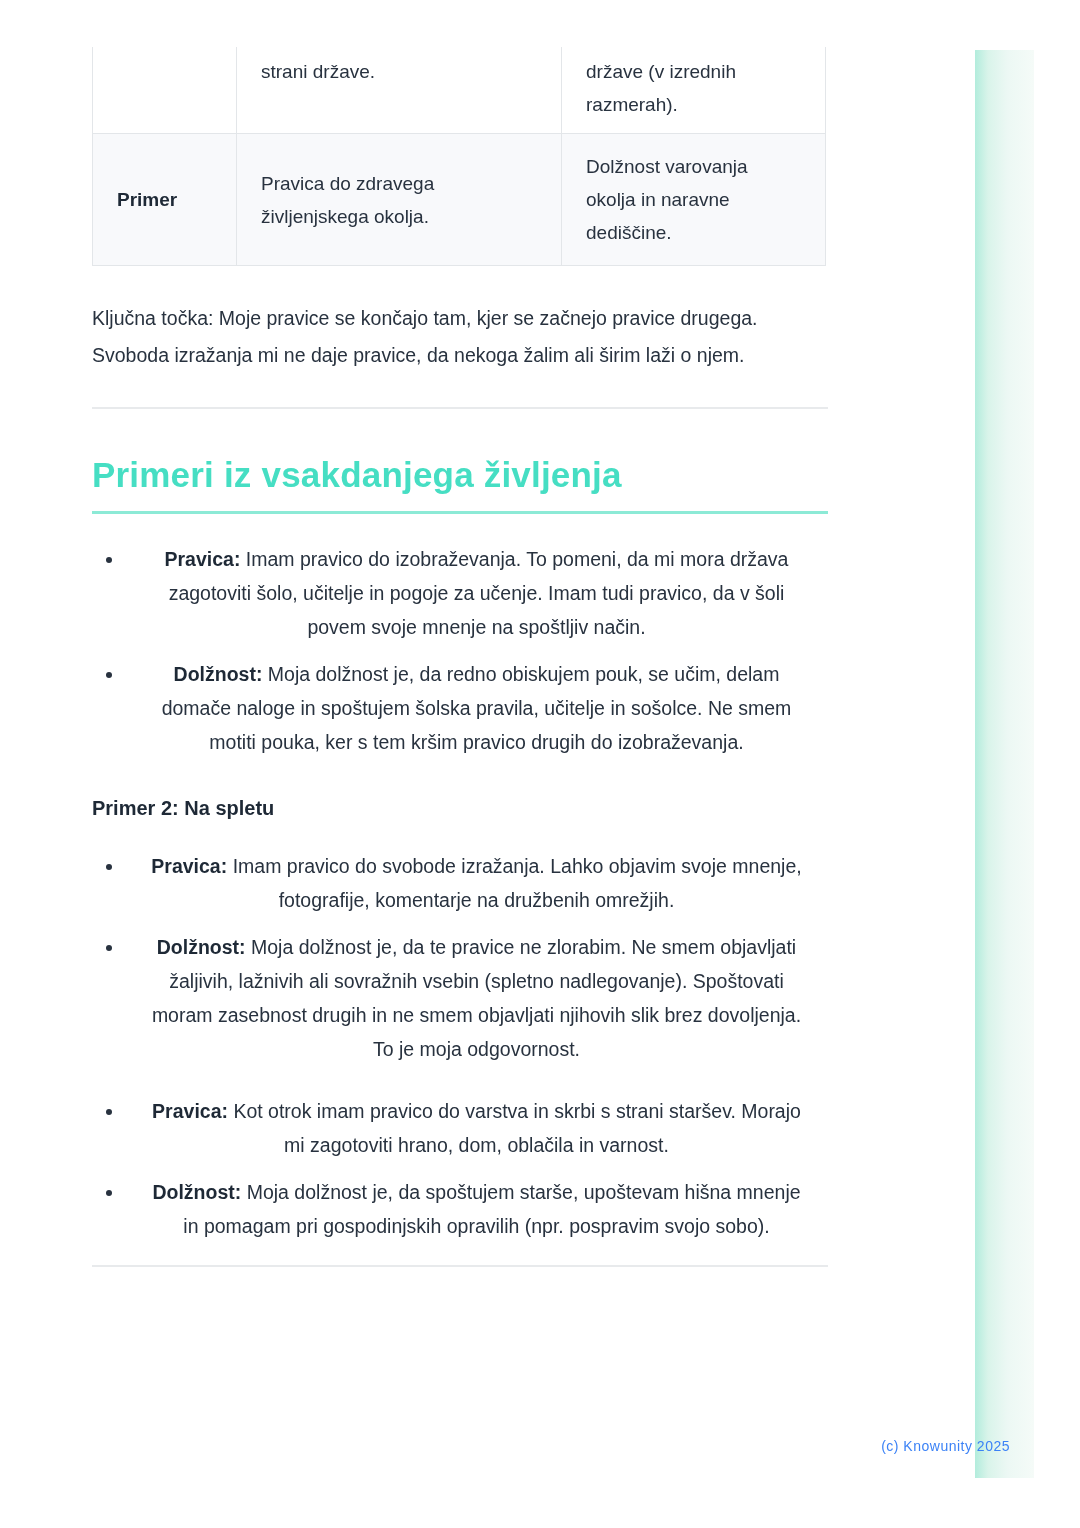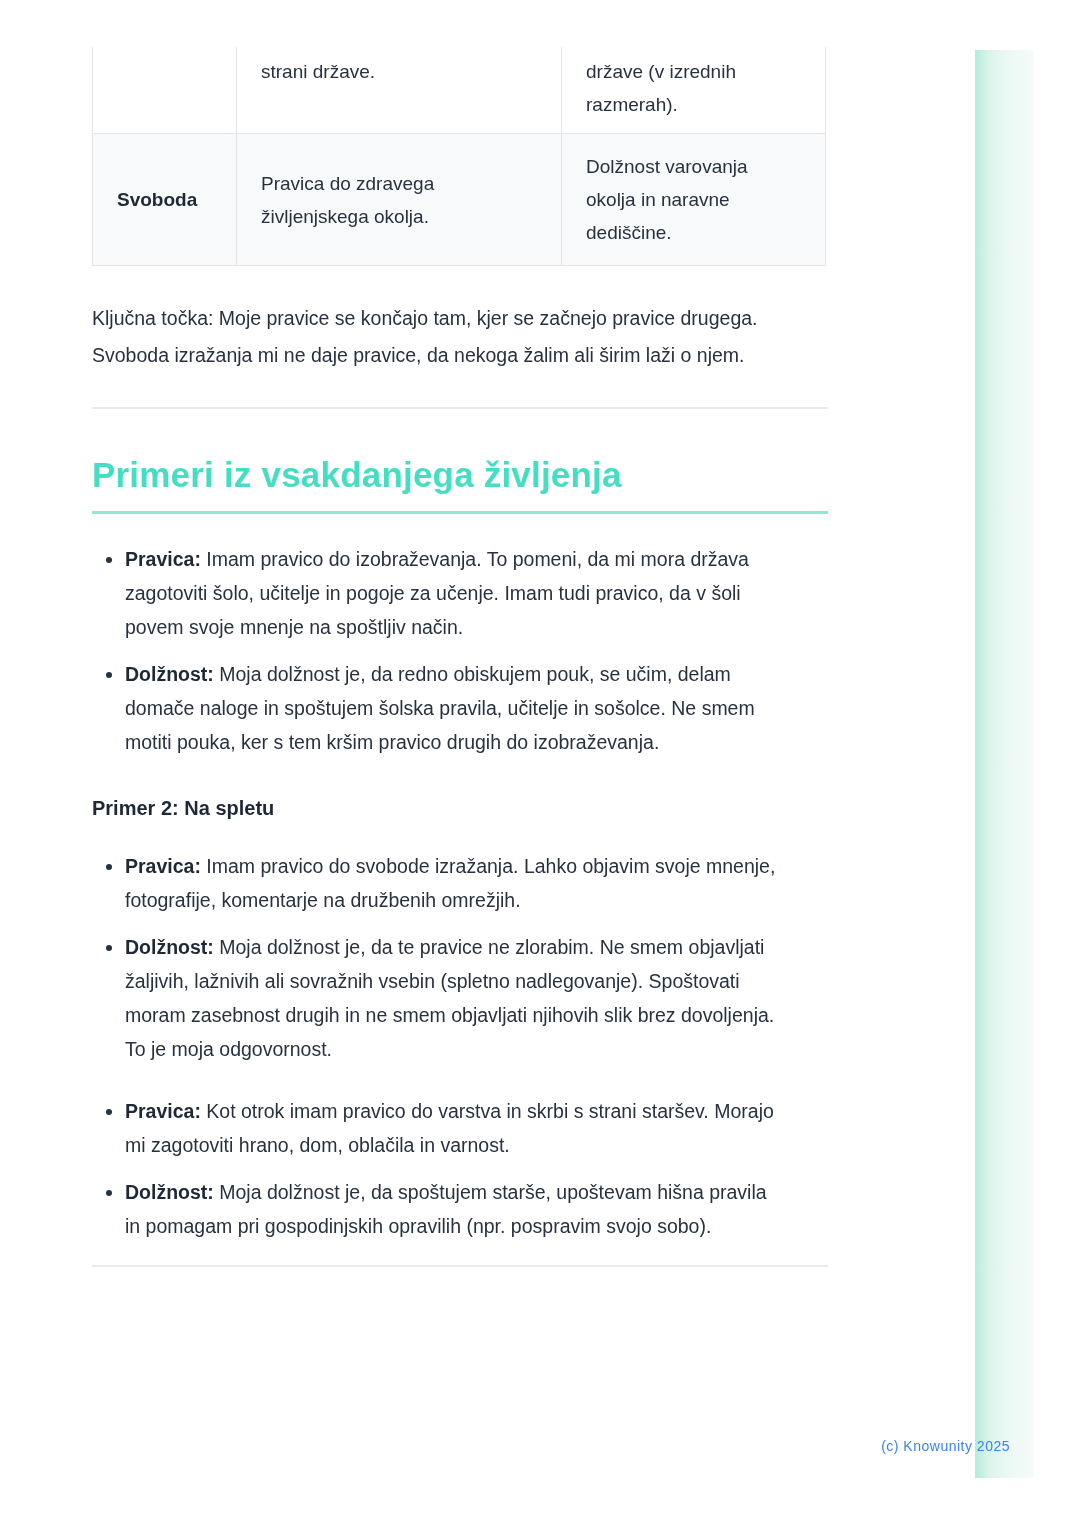--- a/index.html
+++ b/index.html
@@ -26,21 +26,21 @@
 
   h1.section-title { margin:44px 0 0 0; font-size:35px; line-height:44px; font-weight:bold;
     color:#46dec3; letter-spacing:0.2px; }
   .title-underline { height:3px; background:#8cead6; margin-top:14px; width:736px; }
 
   p.intro { margin:30px 0 0 0; font-size:19.5px; line-height:34px; white-space:pre; color:#28323f; }
 
   h3.example-heading { margin:20px 0 0 0; padding-top:16px; font-size:20px; line-height:26px;
     font-weight:bold; color:#1e2936; }
 
-  ul.example-list { margin:28px 0 0 0; padding:0 0 0 33px; list-style:disc outside; }
+  ul.example-list { margin:28px 0 0 0; padding:0 0 0 33px; list-style:disc outside;text-align:center; }
   ul.example-list li { margin:0 0 13px 0; font-size:19.5px; line-height:34px; color:#28323f; }
   ul.example-list li:last-child { margin-bottom:0; }
   .li-label { font-weight:bold; color:#1e2936; }
   .li-text { white-space:pre; }
 
   .bottom-divider { margin-top:22px; }
 
   .footer-copy { position:absolute; top:1438px; right:70px; font-size:14px; letter-spacing:0.5px;
     color:#3b82f6; }
 </style>
@@ -60,21 +60,21 @@
           <col style="width:264px">
         </colgroup>
       <tbody>
         <tr class="row-cut">
           <td class="cell-term"></td>
           <td>strani države.</td>
           <td>države (v izrednih
 razmerah).</td>
         </tr>
         <tr class="row-okolje">
-          <td class="cell-term">Svoboda</td>
+          <td class="cell-term">Primer</td>
           <td>Pravica do zdravega
 življenjskega okolja.</td>
           <td>Dolžnost varovanja
 okolja in naravne
 dediščine.</td>
         </tr>
       </tbody>
     </table>
 
     <p class="key-point">Ključna točka: Moje pravice se končajo tam, kjer se začnejo pravice drugega.
@@ -118,21 +118,21 @@
     </ul>
 
     <ul class="example-list">
       <li>
         <strong class="li-label">Pravica:</strong>
         <span class="li-text">Kot otrok imam pravico do varstva in skrbi s strani staršev. Morajo
 mi zagotoviti hrano, dom, oblačila in varnost.</span>
       </li>
       <li>
         <strong class="li-label">Dolžnost:</strong>
-        <span class="li-text">Moja dolžnost je, da spoštujem starše, upoštevam hišna pravila
+        <span class="li-text">Moja dolžnost je, da spoštujem starše, upoštevam hišna mnenje
 in pomagam pri gospodinjskih opravilih (npr. pospravim svojo sobo).</span>
       </li>
     </ul>
 
     <hr class="divider bottom-divider">
 
   </div>
 
   <div class="footer-copy">(c) Knowunity 2025</div>
 

